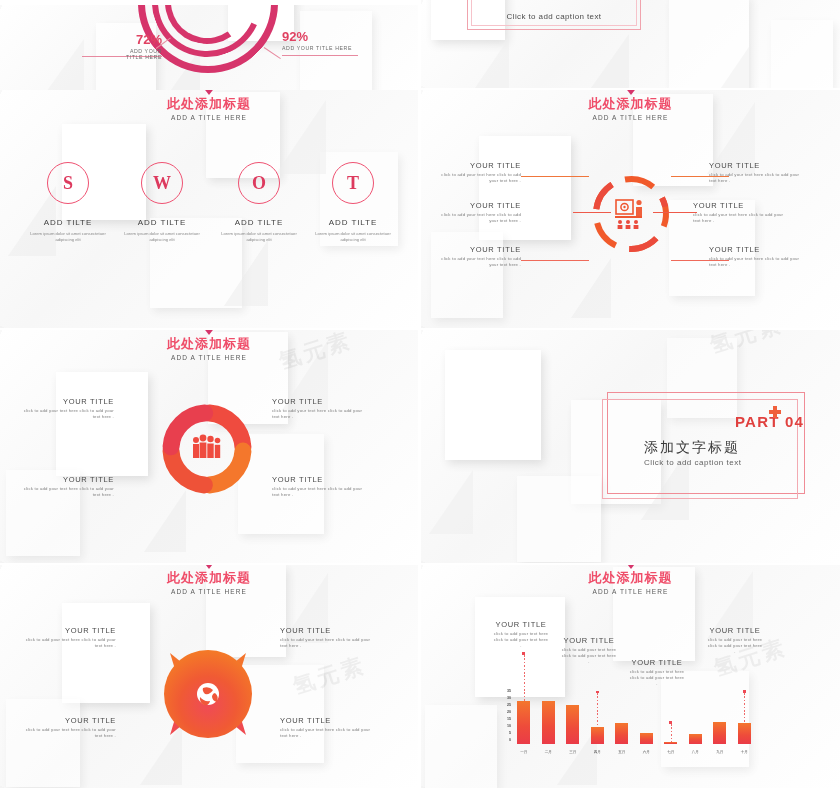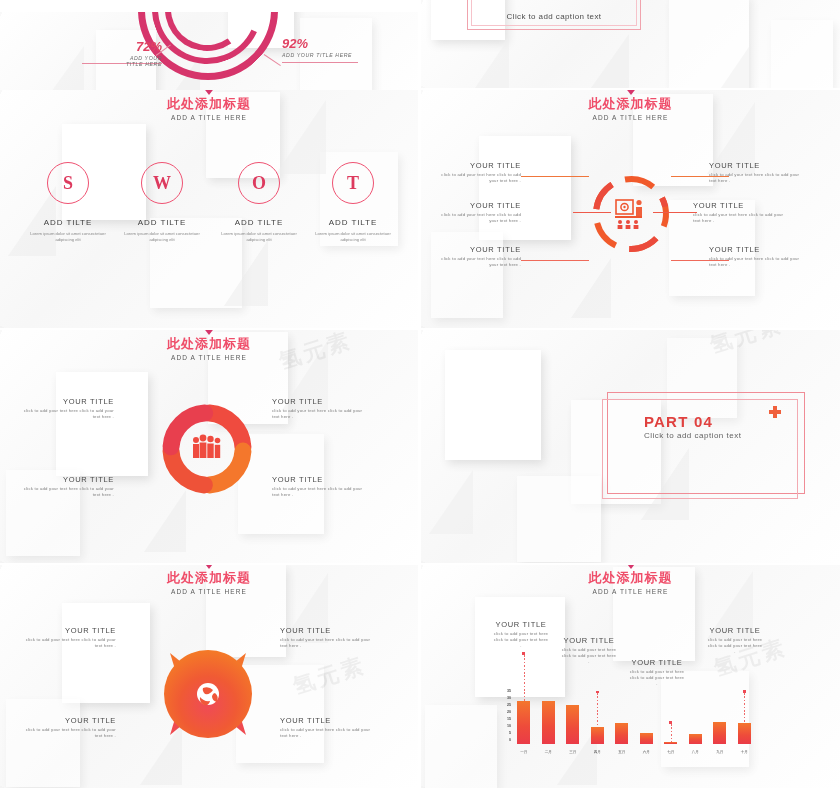--- a/index.html
+++ b/index.html
@@ -62,21 +62,21 @@
   
   .ring{position:absolute;z-index:5;}
   .ctr-ico{position:absolute;z-index:7;display:flex;align-items:center;justify-content:center;}
 
   
   .donut{position:absolute;border-radius:50%;z-index:5;}
 
   
   .partbox{position:absolute;z-index:7;border:1.1px solid #f08c96;}
   .partbox .inner{position:absolute;left:-6px;top:6px;right:6px;bottom:-6px;border:1.1px solid #f3aab2;}
-  .partbox .no{font-size:15px;color:#e0413f;font-weight:700;letter-spacing:1.2px;}
+  .partbox .no{font-size:15px;color:#e0413f;font-weight:700;letter-spacing:1.2px;text-align:right;}
   .partbox .cn{font-size:14px;color:#3a3a3a;letter-spacing:2px;margin-top:9px;}
   .partbox .en{font-size:8px;color:#636363;letter-spacing:.5px;margin-top:1px;}
   .plus{position:absolute;width:12px;height:12px;z-index:8;}
   .plus::before,.plus::after{content:"";position:absolute;background:#f0603c;}
   .plus::before{left:4px;top:0;width:4px;height:12px;}
   .plus::after{left:0;top:4px;width:12px;height:4px;}
 
   
   .spikewrap{position:absolute;z-index:5;}
 
@@ -96,21 +96,21 @@
   
   .wm{position:absolute;color:rgba(0,0,0,.055);font-size:22px;font-weight:700;
       letter-spacing:3px;transform:rotate(-18deg);z-index:4;pointer-events:none;
       font-family:"DejaVu Sans",sans-serif;}
 </style>
 </head>
 <body>
 
 <div class="sheet">
 
-  <div class="panel" style="left:0;top:12px;width:418px;height:88px;font-style:italic;">
+  <div class="panel" style="left:0;top:5px;width:418px;height:88px;">
     <div class="bg"></div>
     <div class="sq" style="left:228px;top:-38px;width:66px;height:74px;"></div>
     <div class="sq" style="left:96px;top:18px;width:60px;height:80px;opacity:.8;"></div>
     <div class="sq" style="left:300px;top:6px;width:72px;height:86px;opacity:.7;"></div>
     <div class="tri" style="left:44px;top:34px;border-width:0 0 56px 40px;border-color:transparent transparent #ededed transparent;"></div>
     <div class="tri" style="left:166px;top:44px;border-width:0 0 48px 34px;border-color:transparent transparent #ececec transparent;"></div>
 
     <div class="arcwrap">
       <div class="arc" style="left:0;top:0;width:126px;height:126px;border-width:7px;"></div>
       <div class="arc" style="left:14px;top:14px;width:98px;height:98px;border-width:6px;transform:rotate(-20deg);"></div>
@@ -322,20 +322,21 @@
     <div class="sq" style="left:150px;top:70px;width:90px;height:104px;opacity:.8;"></div>
     <div class="sq" style="left:96px;top:146px;width:84px;height:86px;opacity:.66;"></div>
     <div class="sq" style="left:246px;top:8px;width:70px;height:80px;opacity:.6;"></div>
     <div class="tri" style="left:220px;top:118px;border-width:0 0 72px 48px;border-color:transparent transparent #ececec transparent;"></div>
     <div class="tri" style="left:8px;top:140px;border-width:0 0 64px 44px;border-color:transparent transparent #ededed transparent;"></div>
 
     <div class="partbox" style="left:186px;top:62px;width:196px;height:100px;">
       <div class="inner"></div>
       <div style="position:relative;padding:20px 0 0 36px;">
         <div class="no">PART 04</div>
+        <div class="cn">添加文字标题</div>
         <div class="en">Click to add caption text</div>
       </div>
     </div>
     <div class="plus" style="left:348px;top:76px;"></div>
 
     <div class="wm" style="left:288px;top:-10px;">氢元素</div>
   </div>
 
   <div class="panel" style="left:0;top:565px;width:418px;height:223px;">
     <div class="bg"></div>

